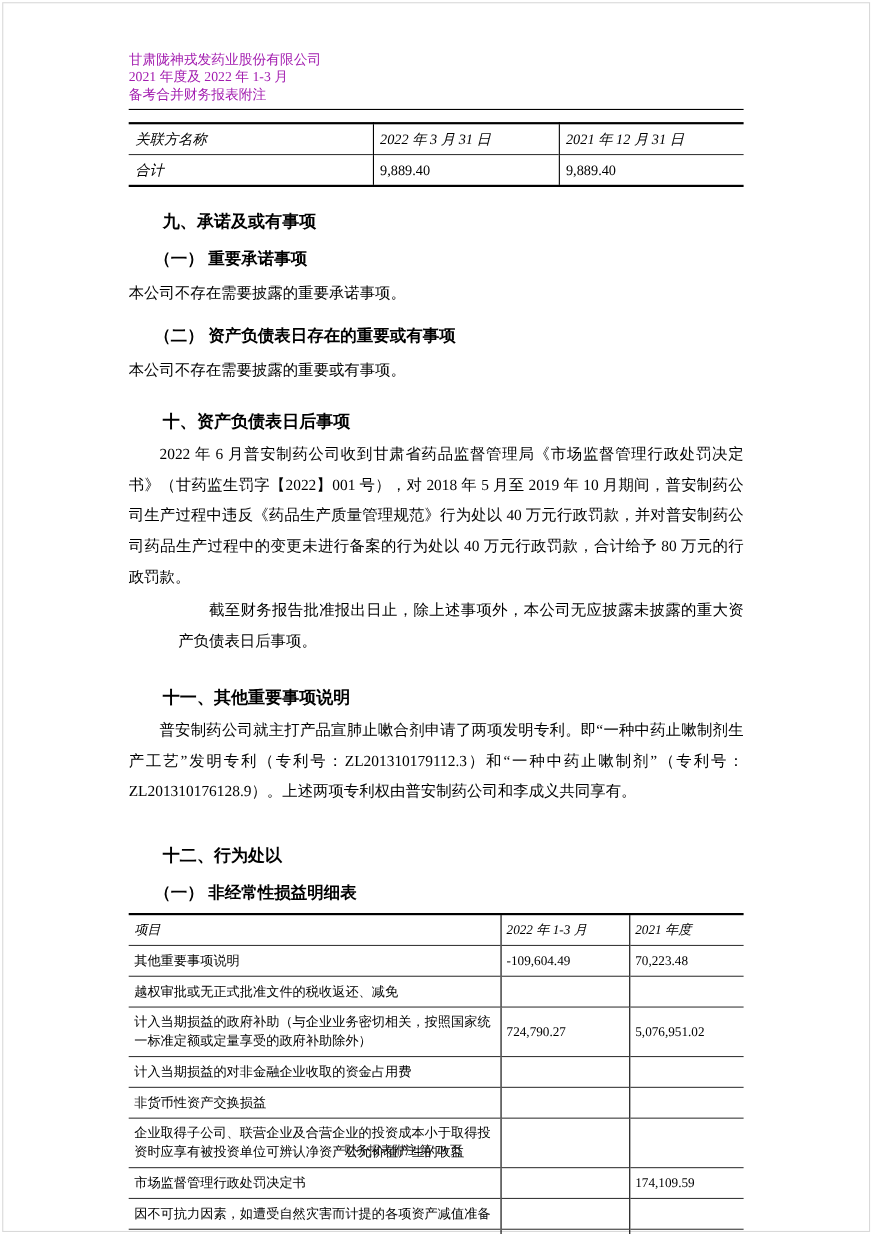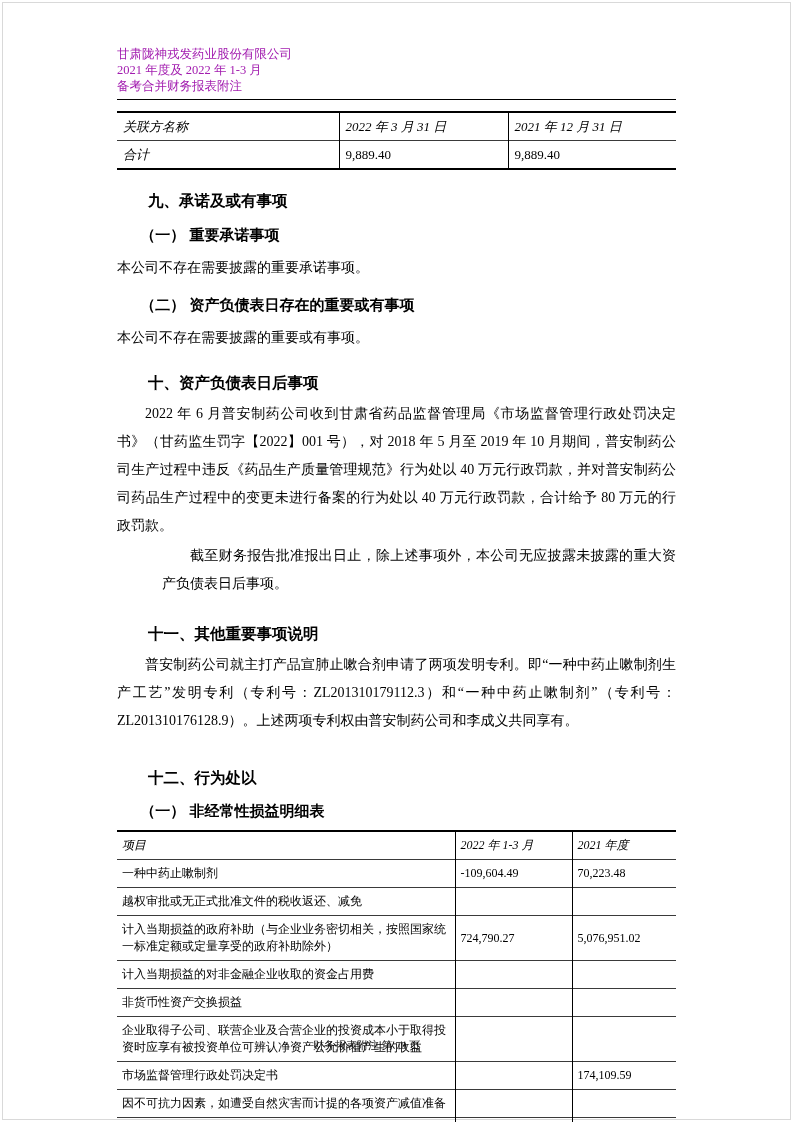--- a/index.html
+++ b/index.html
@@ -107,21 +107,21 @@
         <col style="width:117px">
         <col style="width:104px">
       </colgroup>
     <tbody>
         <tr>
       <th class="c">项目</th>
       <th class="c">2022 年 1-3 月</th>
       <th class="c">2021 年度</th>
     </tr>
     <tr>
-      <td class="l">一种中药止嗽制剂</td>
+      <td class="l">其他重要事项说明</td>
       <td class="r">-109,604.49</td>
       <td class="r">70,223.48</td>
     </tr>
     <tr>
       <td class="l">越权审批或无正式批准文件的税收返还、减免</td>
       <td class="r"></td>
       <td class="r"></td>
     </tr>
     <tr>
       <td class="l">计入当期损益的政府补助（与企业业务密切相关，按照国家统一标准定额或定量享受的政府补助除外）</td>

